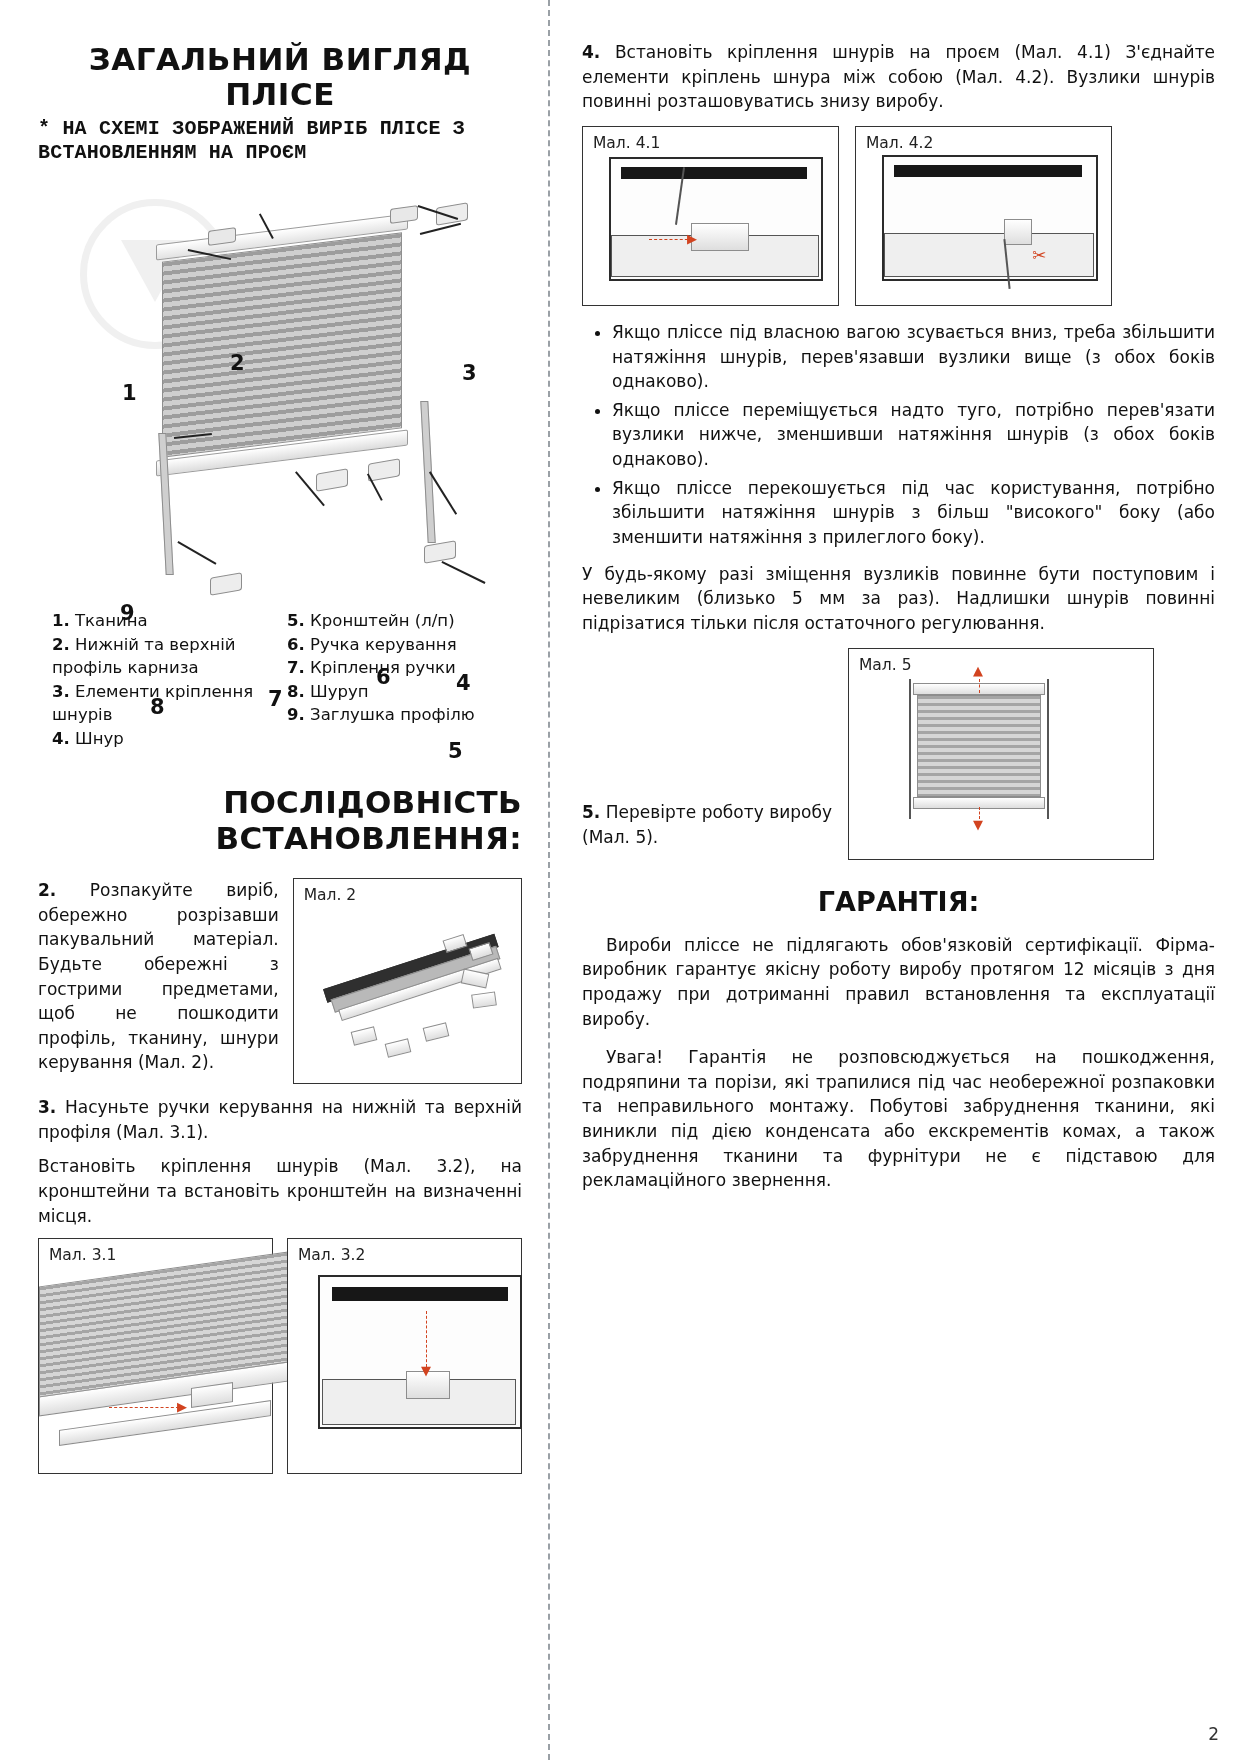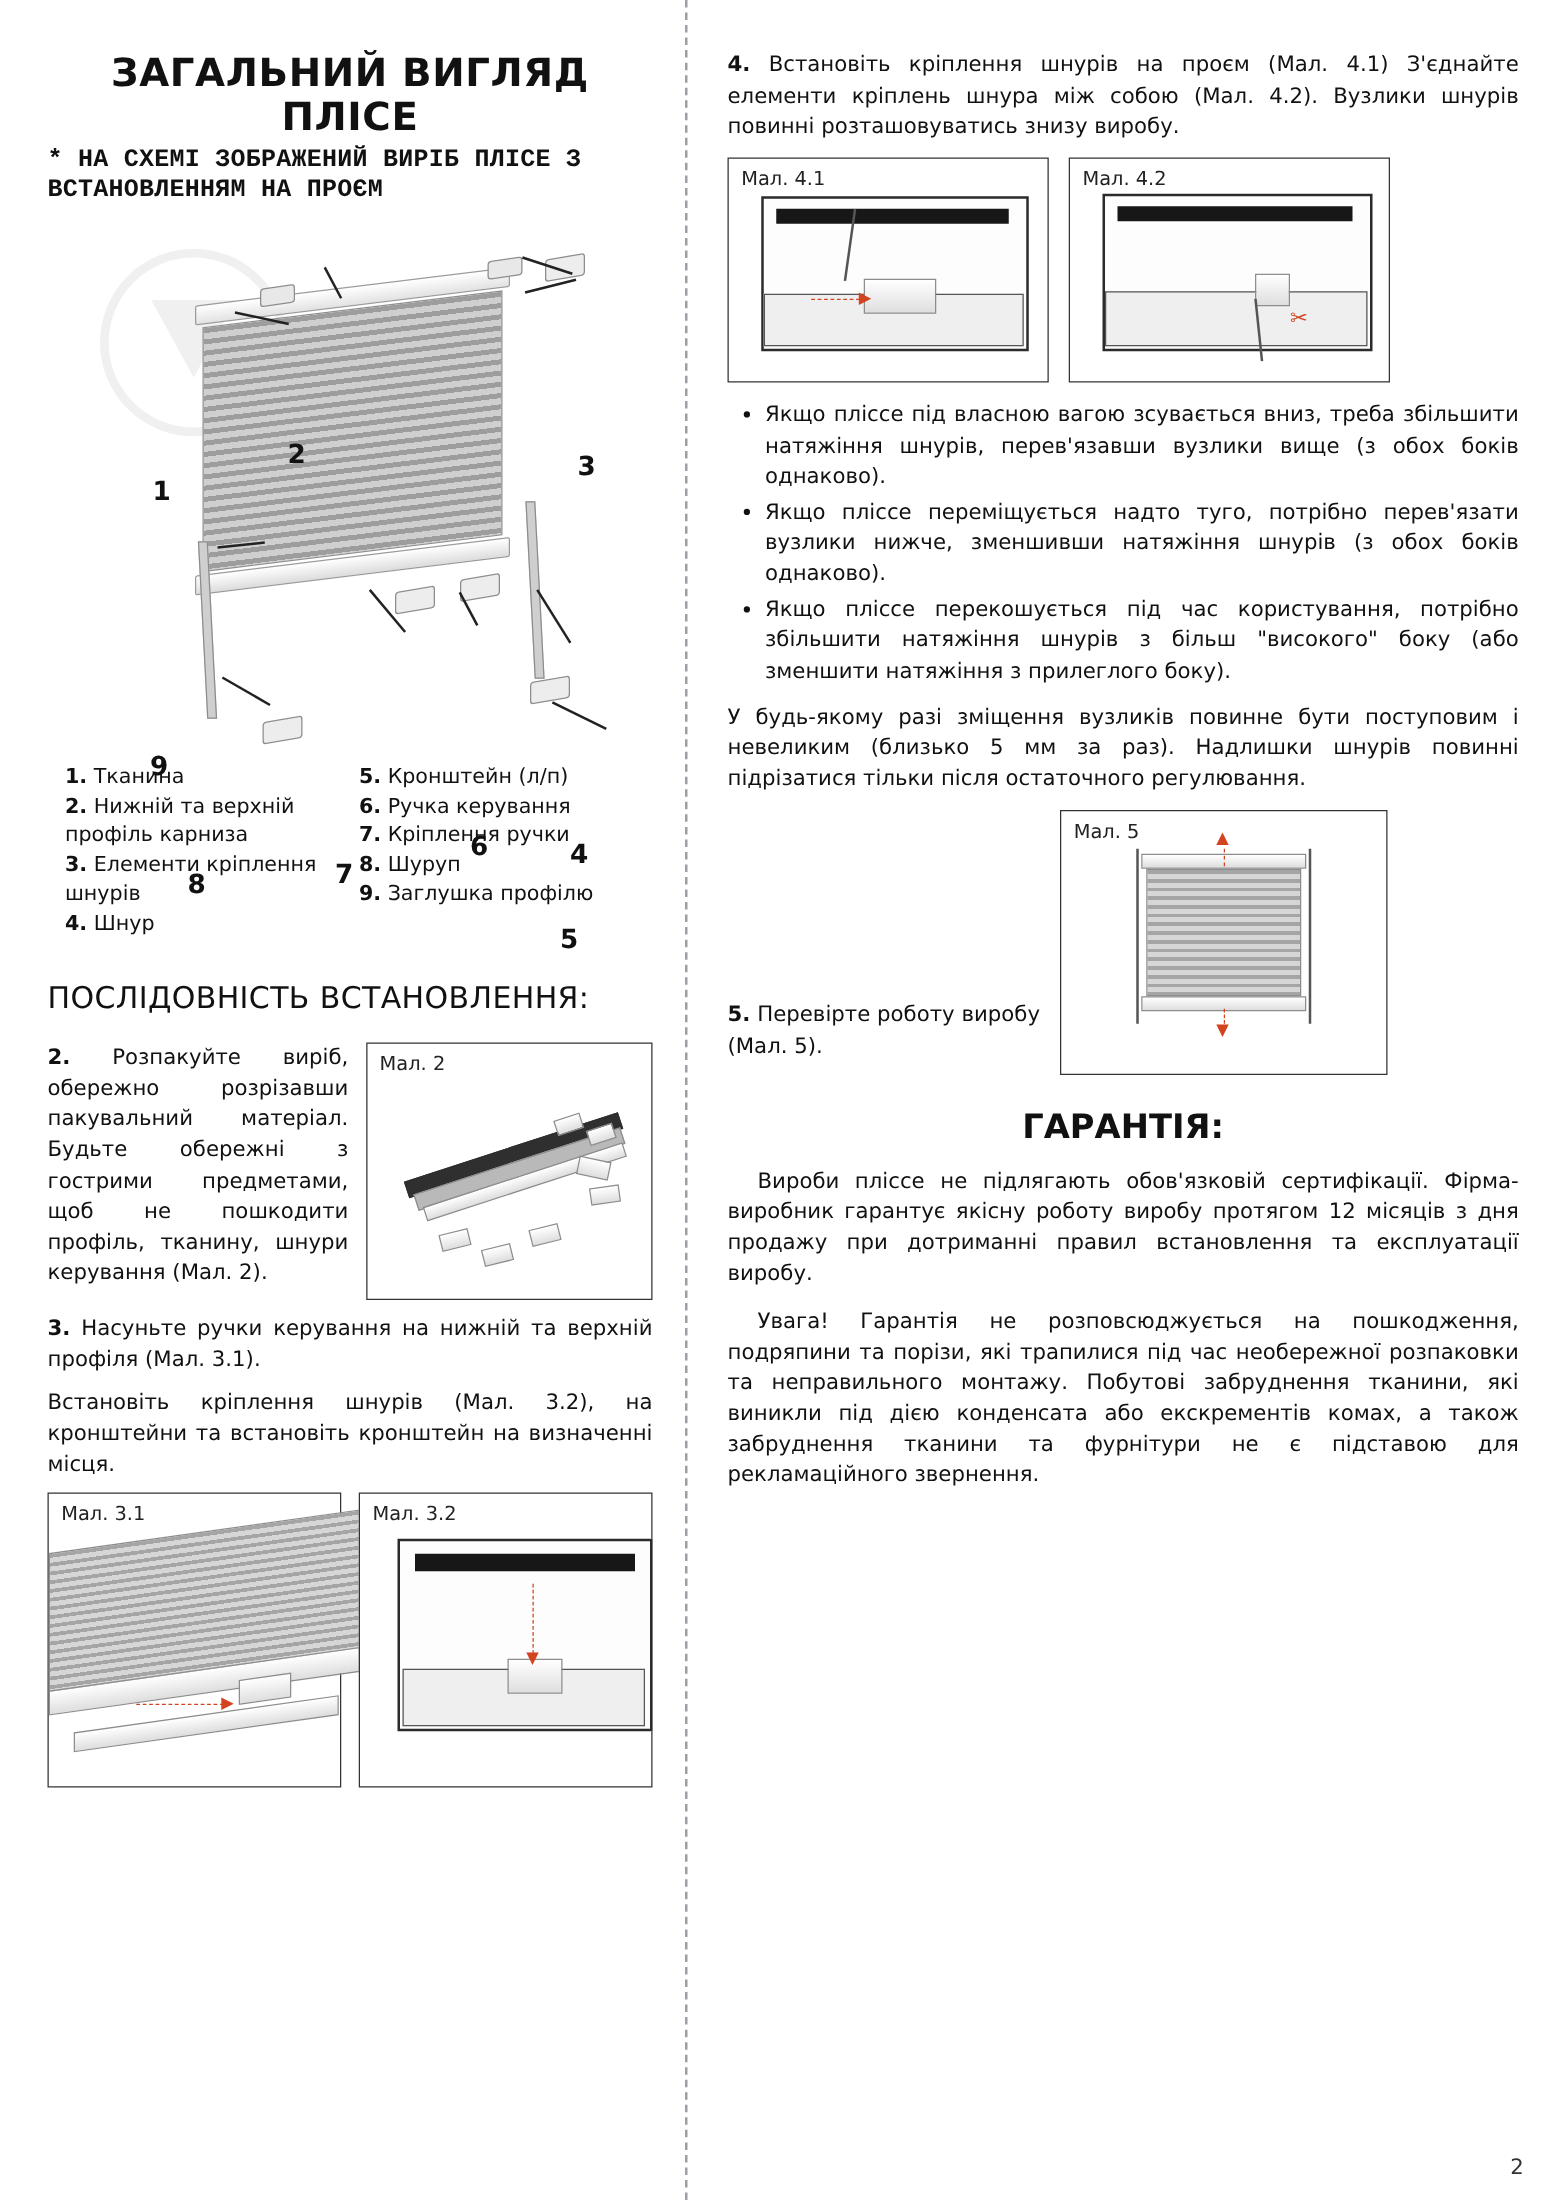--- a/index.html
+++ b/index.html
@@ -170,23 +170,23 @@
     line-height: 1.42;
   }
   .legend ol {
     margin: 0; padding: 0;
     list-style: none;
   }
   .legend li { white-space: pre-line; }
   .legend .num { font-weight: 700; }
 
   h2.section {
-    text-align: left;
-    font-size: 24px;
-    font-weight: 400;
+    text-align: right;
+    font-size: 31px;
+    font-weight: 700;
     letter-spacing: 0.3px;
     margin: 34px 0 22px 0;
   }
 
   p.body {
     font-size: 17px;
     line-height: 1.45;
     margin: 0 0 10px 0;
     text-align: justify;
   }
@@ -225,21 +225,21 @@
 
   ul.bullets {
     margin: 0 0 12px 0;
     padding-left: 30px;
     font-size: 17px;
     line-height: 1.45;
   }
   ul.bullets li { margin-bottom: 4px; text-align: justify; }
 
   .step5-wrap { display: flex; gap: 16px; align-items: flex-end; margin-top: 12px; }
-  .fig5 { width: 262px; height: 212px; }
+  .fig5 { width: 306px; height: 212px; }
   .step5-text { width: 250px; font-size: 17px; line-height: 1.4; }
 
   h2.guarantee {
     text-align: center;
     font-size: 27px;
     font-weight: 800;
     margin: 26px 0 16px 0;
   }
   .pageno {
     position: absolute;

